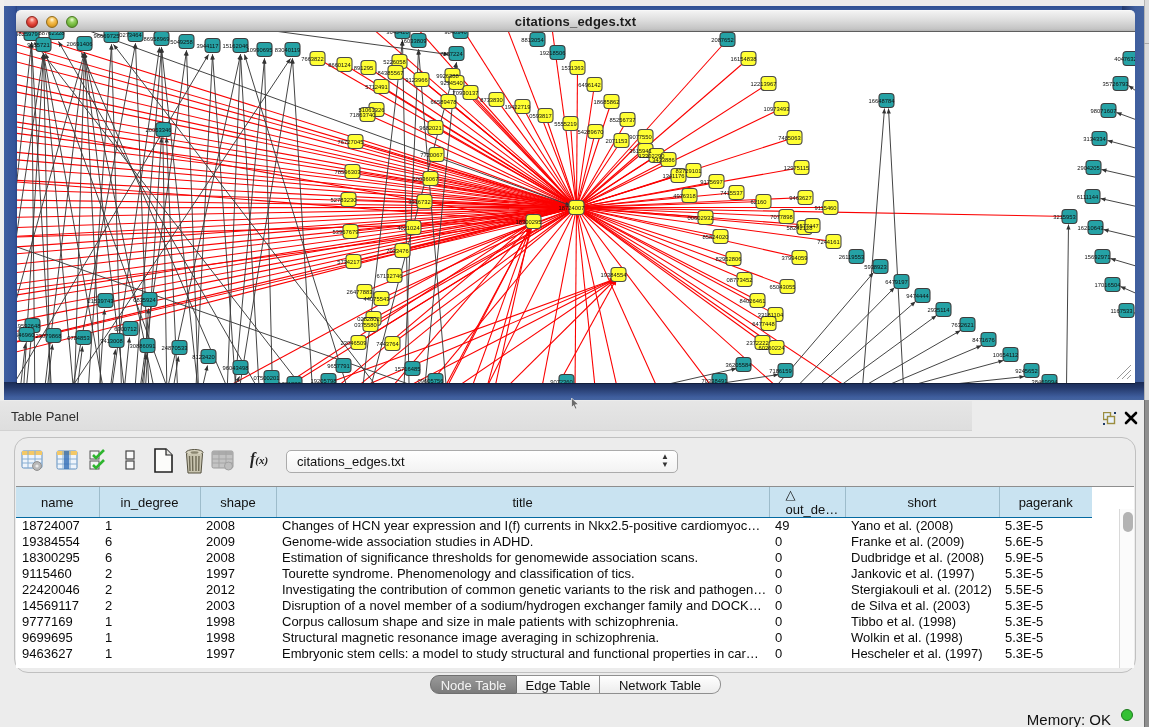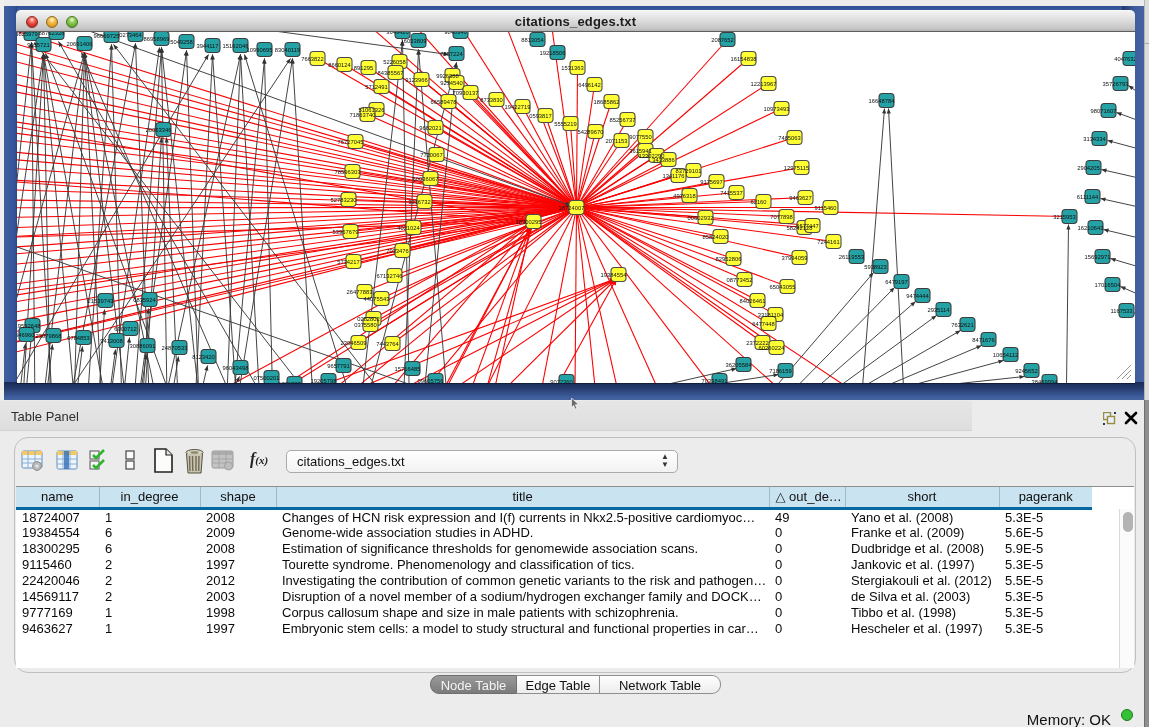--- a/index.html
+++ b/index.html
@@ -55,21 +55,21 @@
 .ticon { position:absolute; top:10px; }
 #combo { position:absolute; left:271px; top:12px; width:392px; height:23px;
   background:linear-gradient(#ffffff,#f2f2f2); border:1px solid #ababab; border-radius:5px;
   font-size:13px; color:#111; padding:3px 0 0 10px; }
 #combo-arrows { position:absolute; right:8px; top:2px; font-size:8px; color:#333; line-height:8px; text-align:center; }
 
 #tview { position:absolute; left:1px; top:48px; width:1118px; height:182px;
   background:#ffffff; border-top:1px solid #8e8e8e; overflow:hidden; }
 table { border-collapse:collapse; table-layout:fixed; width:1076px; font-size:13px; }
 th { background:#c9e3f1; font-weight:normal; color:#111; height:21px;
-  border-right:1px solid #9dbccb; border-bottom:3px solid #0369a1; text-align:center; padding:0; }
+  border-right:1px solid #9dbccb; border-bottom:1px solid #0369a1; text-align:center; padding:0; }
 td { height:16px; padding:0 0 0 6px; color:#0a0a0a; white-space:nowrap; overflow:hidden; }
 #scrollbar { position:absolute; left:1103px; top:22px; width:15px; height:160px;
   background:#fbfbfb; border-left:1px solid #d9d9d9; }
 #thumb { position:absolute; left:3px; top:3px; width:10px; height:20px; border-radius:5px;
   background:#b3b3b3; }
 
 
 #segs { position:absolute; left:430px; top:275px; height:27px; display:flex; }
 .seg { height:19px; font-size:13px; text-align:center; padding-top:2px;
   border:1px solid #8f8f8f; border-left:none; background:linear-gradient(#ffffff,#ececec); color:#111; }
@@ -881,29 +881,29 @@
             <col style="width:76px">
             <col style="width:154px">
             <col style="width:93px">
         </colgroup>
         <tbody>
             <tr>
           <th>name</th>
               <th>in_degree</th>
               <th>shape</th>
               <th>title</th>
-          <th style="text-align:left;padding-left:6px">△ out_de…</th>
+          <th style="text-align:left;padding-left:16px">△ out_de…</th>
               <th>short</th>
               <th style="border-right:none">pagerank</th>
         </tr>
         <tr>
               <td>18724007</td>
               <td>1</td>
               <td>2008</td>
-              <td>Changes of HCN risk expression and I(f) currents in Nkx2.5-positive cardiomyoc…</td>
+              <td>Changes of HCN year expression and I(f) currents in Nkx2.5-positive cardiomyoc…</td>
               <td>49</td>
               <td>Yano et al. (2008)</td>
               <td>5.3E-5</td>
             </tr>
         <tr>
               <td>19384554</td>
               <td>6</td>
               <td>2009</td>
               <td>Genome-wide association studies in ADHD.</td>
               <td>0</td>
@@ -949,20 +949,29 @@
         <tr>
               <td>9777169</td>
               <td>1</td>
               <td>1998</td>
               <td>Corpus callosum shape and size in male patients with schizophrenia.</td>
               <td>0</td>
               <td>Tibbo et al. (1998)</td>
               <td>5.3E-5</td>
             </tr>
         <tr>
+              <td>9699695</td>
+              <td>1</td>
+              <td>1998</td>
+              <td>Structural magnetic resonance image averaging in schizophrenia.</td>
+              <td>0</td>
+              <td>Wolkin et al. (1998)</td>
+              <td>5.3E-5</td>
+            </tr>
+        <tr>
               <td>9463627</td>
               <td>1</td>
               <td>1997</td>
               <td>Embryonic stem cells: a model to study structural and functional properties in car…</td>
               <td>0</td>
               <td>Hescheler et al. (1997)</td>
               <td>5.3E-5</td>
             </tr>
       </tbody>
         </table>

